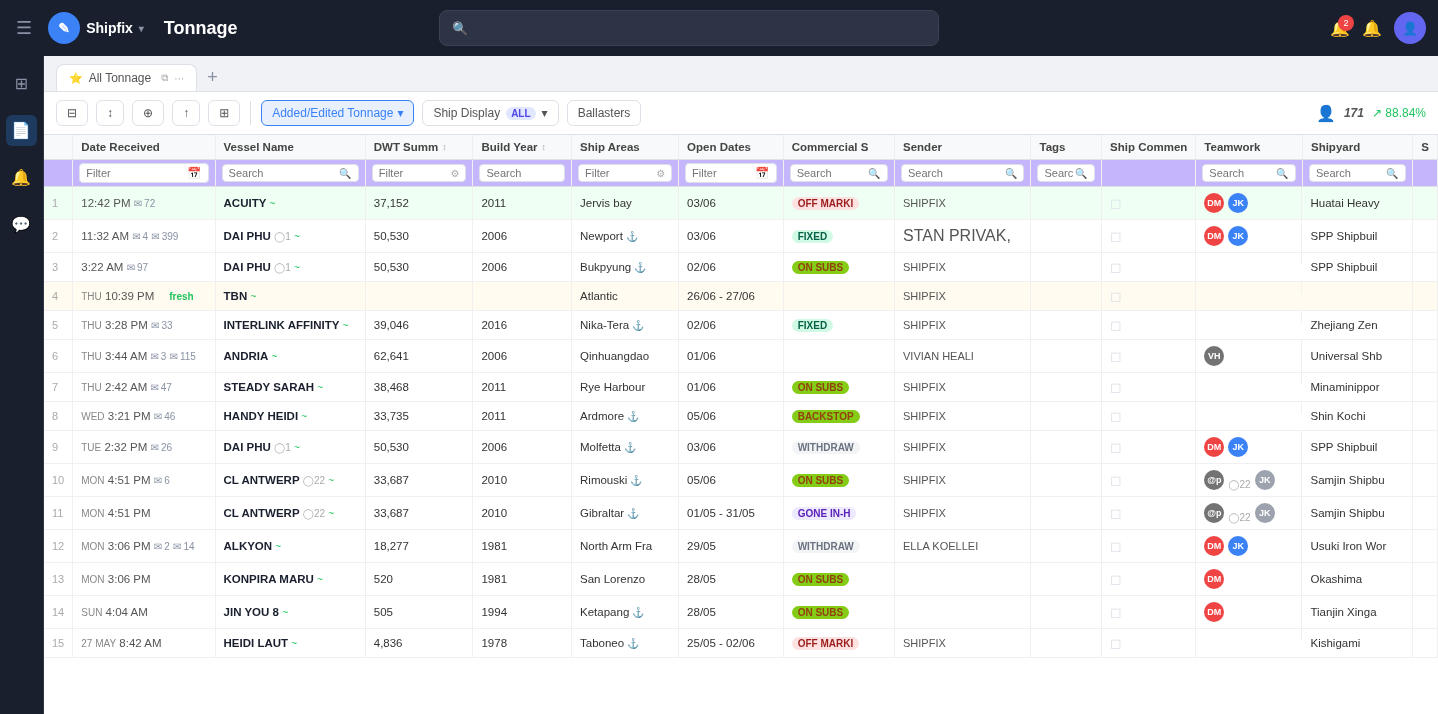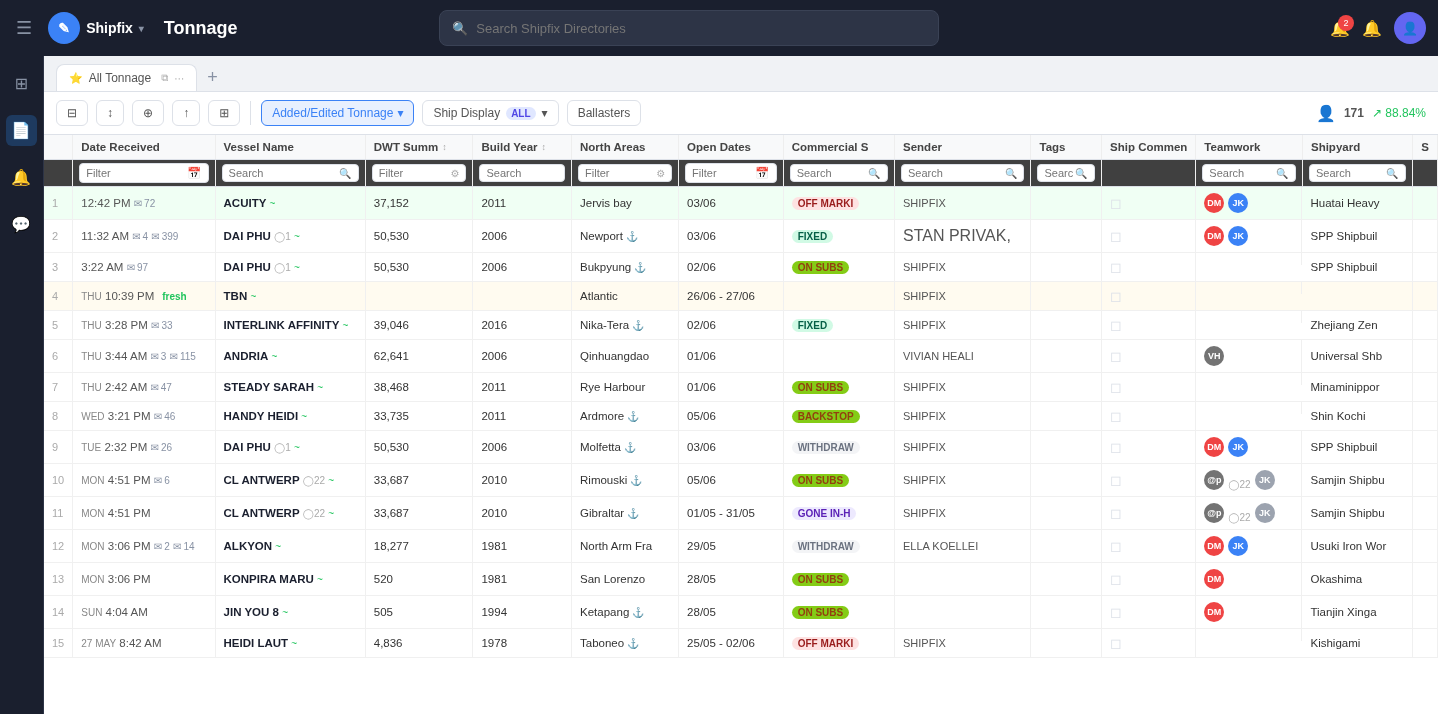--- a/index.html
+++ b/index.html
@@ -60,48 +60,48 @@
       border-bottom: 1px solid #dde1e8;
     }
     .toolbar-btn {
       display: flex; align-items: center; gap: 4px; padding: 5px 10px;
       border: 1px solid #dde1e8; border-radius: 6px; background: #fff; cursor: pointer;
       font-size: 12px; color: #555;
     }
     .toolbar-btn.active { background: #e8f0fe; border-color: #3b82f6; color: #3b82f6; }
     .toolbar-divider { width: 1px; height: 24px; background: #dde1e8; margin: 0 2px; }
     .toolbar-right { margin-left: auto; display: flex; align-items: center; gap: 8px; color: #555; font-size: 12px; }
-    .count-badge { font-weight: 700; }
+    .count-badge { font-weight: 700; font-style: italic; }
     .growth { color: #22c55e; }
 
     
     .table-container { overflow: auto; flex: 1; background: #fff; }
     table { width: 100%; border-collapse: collapse; font-size: 11.5px; }
     thead th {
       background: #f8f9fa; border-bottom: 1px solid #dde1e8; border-right: 1px solid #eee;
       padding: 6px 8px; text-align: left; font-weight: 600; color: #444;
       white-space: nowrap; position: sticky; top: 0; z-index: 10;
     }
     .filter-row td {
-      background: #404040; border-bottom: 1px solid #dde1e8; padding: 3px 6px;
+      background: #c4b5fd; border-bottom: 1px solid #dde1e8; padding: 3px 6px;
     }
     .filter-input {
       display: flex; align-items: center; gap: 3px;
       background: #fff; border: 1px solid #dde1e8; border-radius: 4px;
       padding: 2px 6px; width: 100%;
     }
     .filter-input input { border: none; outline: none; font-size: 11px; color: #555; background: transparent; width: 100%; }
     .filter-input .fi-icon { color: #aaa; font-size: 10px; }
     tbody tr { border-bottom: 1px solid #f0f0f0; cursor: pointer; }
     tbody tr.highlighted { background: #fffbf0; }
     tbody tr.green-highlight { background: #f0fff4; }
     td { padding: 6px 8px; color: #333; white-space: nowrap; border-right: 1px solid #f0f0f0; }
     .row-num { color: #aaa; font-size: 11px; min-width: 20px; }
     .time-cell { color: #555; }
-    .fresh-badge { color: #22c55e; font-size: 10px; font-weight: 600; margin-left: 8px; }
+    .fresh-badge { color: #22c55e; font-size: 10px; font-weight: 600; margin-left: 15px; }
     .msg-count { display: inline-flex; align-items: center; gap: 2px; color: #8892a4; font-size: 10px; }
     .msg-icon { font-size: 10px; }
     .vessel-name { font-weight: 600; color: #1a1f2e; }
     .status-badge {
       display: inline-block; padding: 1px 6px; border-radius: 10px; font-size: 10px; font-weight: 600;
     }
     .status-fixed { background: #d1fae5; color: #065f46; }
     .status-subs { background: #84cc16; color: #92400e; }
     .status-offmkt { background: #fee2e2; color: #991b1b; }
     .status-withdraw { background: #f3f4f6; color: #6b7280; }
@@ -128,21 +128,20 @@
   <div class="brand-dropdown">
     <div class="brand-avatar">✎</div>
     <span>Shipfix</span>
     <span class="brand-caret">▾</span>
   </div>
 
   <span class="page-title">Tonnage</span>
 
   <div class="global-search">
     <span style="color:#8892a4;font-size:13px;">🔍</span>
-    <input type="text" placeholder="Search Shipfix Directories" style="">
   </div>
 
   <div class="nav-right">
     <div class="notif-badge" style="position:relative;">
       <span style="color:#8892a4;font-size:16px;">🔔</span>
       <span class="badge">2</span>
     </div>
     <div style="color:#8892a4;font-size:16px;">🔔</div>
     <div class="user-avatar">👤</div>
   </div>
@@ -226,21 +225,21 @@
               </div>
           </th>
           <th>
             <div class="col-header">
                 <span>Build Year</span>
                 <span class="sort-icon">↕</span>
               </div>
           </th>
           <th>
             <div class="col-header">
-                <span>North Areas</span>
+                <span>Ship Areas</span>
               </div>
           </th>
           <th>
             <div class="col-header">
                 <span>Open Dates</span>
               </div>
           </th>
           <th>
             <div class="col-header">
                 <span>Commercial S</span>

